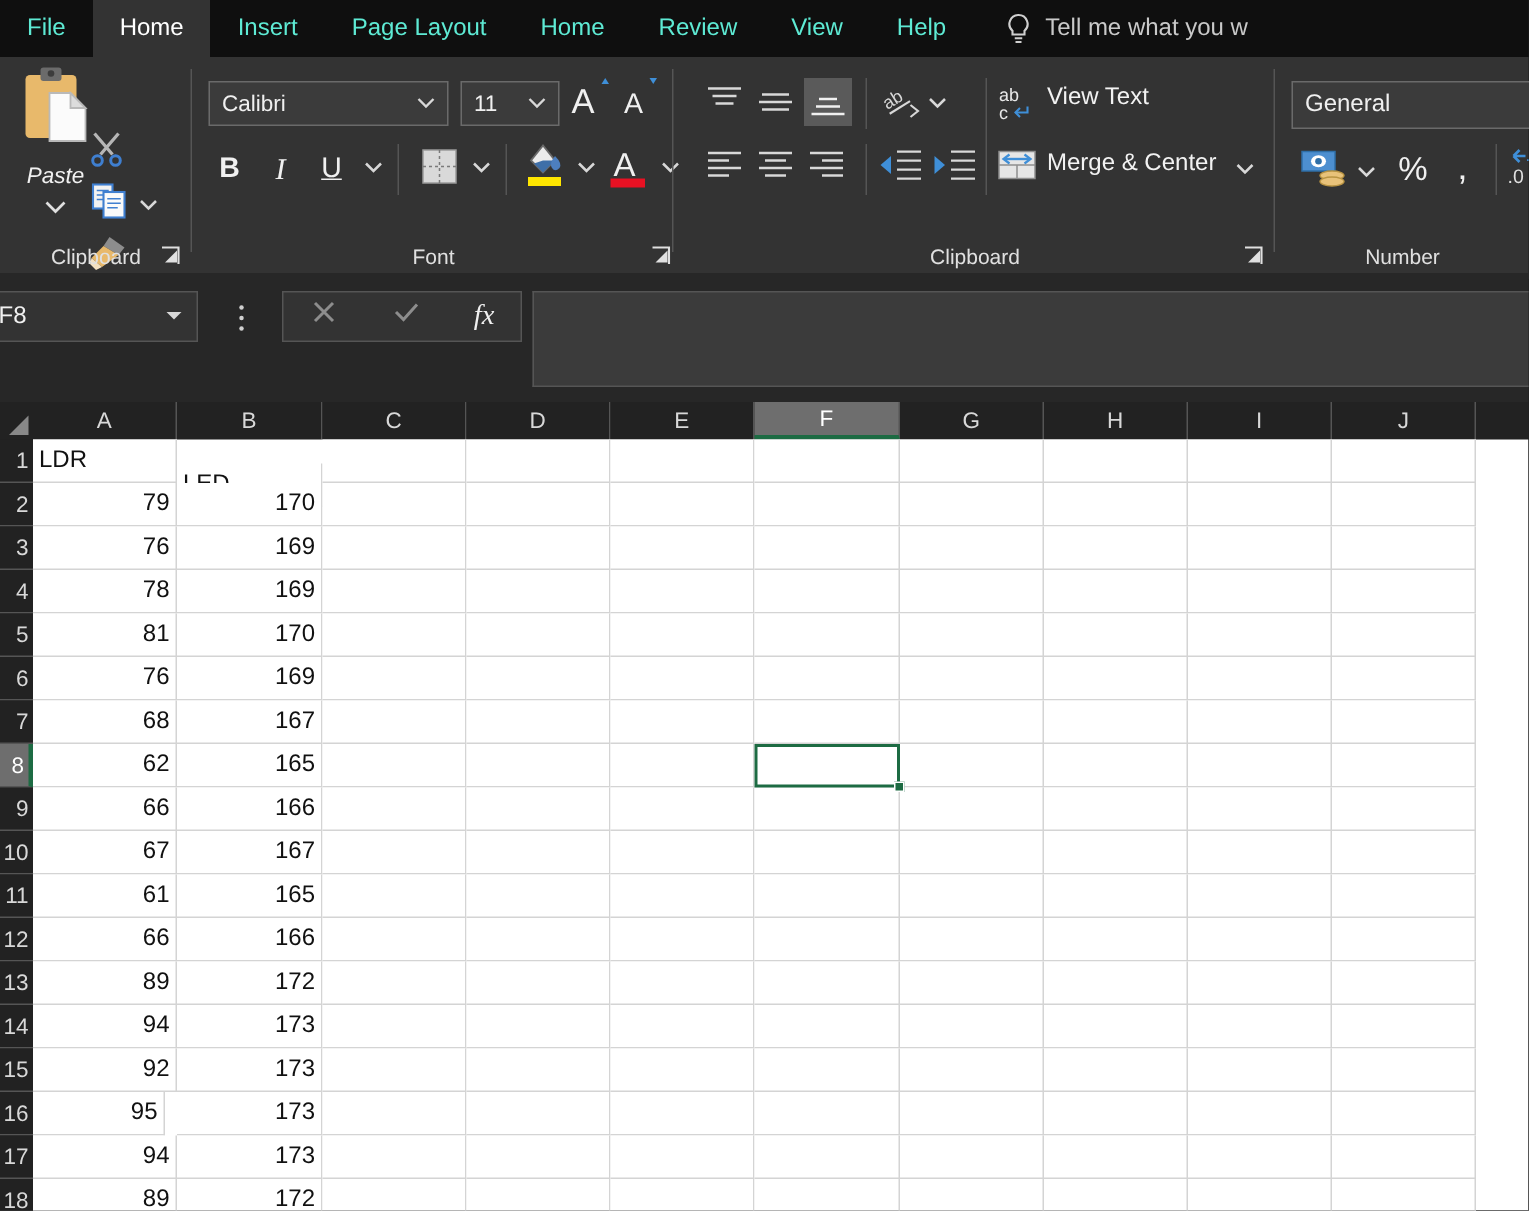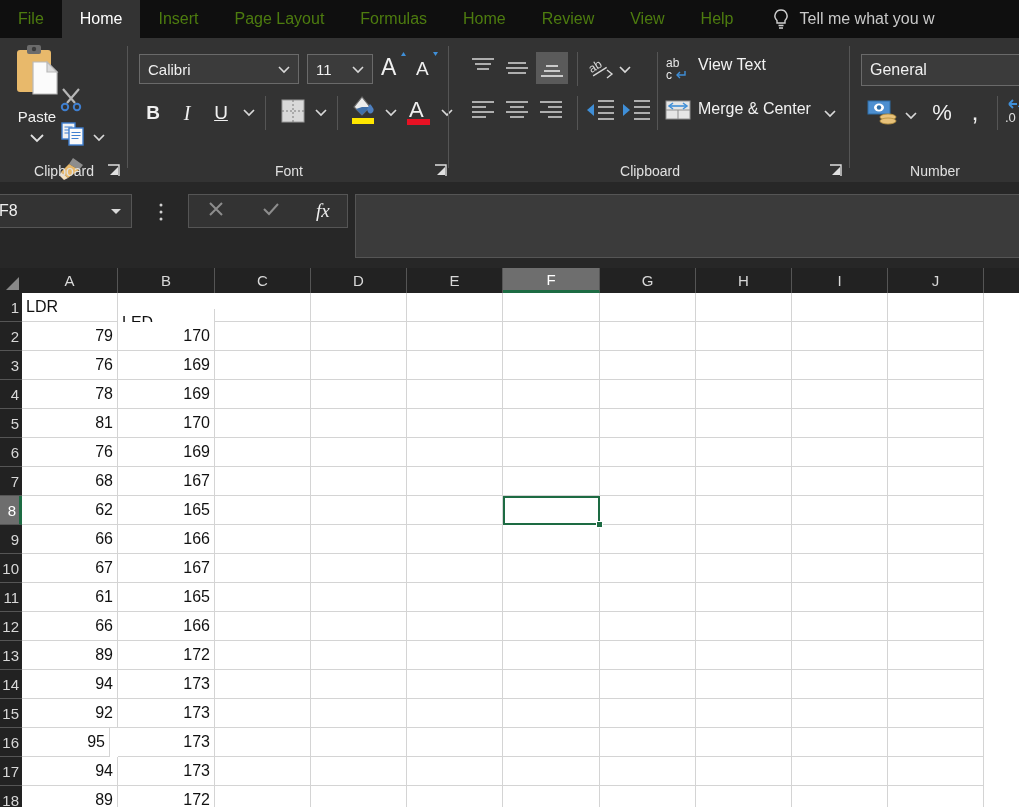--- a/index.html
+++ b/index.html
@@ -13,21 +13,21 @@
   }
 
   
   #tabstrip {
     position: absolute; left: 0; top: 0; width: 1019px; height: 38px;
     background: #0f0f0f;
     display: flex; align-items: stretch;
   }
   .tab {
     display: flex; align-items: center; justify-content: center;
-    padding: 0 18px; font-size: 16px; color: #4d7c0f;
+    padding: 0 18px; font-size: 16px; color: #5eead4;
     white-space: nowrap; cursor: default;
   }
   .tab.active { background: #333333; color: #ffffff; }
   .tellme-wrap {
     display: flex; align-items: center; gap: 10px;
     padding-left: 22px; color: #c9c9c9; font-size: 16px; white-space: nowrap;
   }
   .bulb { width: 16px; height: 20px; display: block; }
 
   
@@ -50,21 +50,21 @@
   .dialog-launcher {
     position: absolute; bottom: 8px; width: 16px; height: 16px; cursor: default;
   }
 
   
   #g-clip { left: 0; width: 128px; }
   #paste-btn {
     position: absolute; left: 4px; top: 6px; width: 66px; height: 112px;
     display: flex; flex-direction: column; align-items: center; cursor: default;
   }
-  #paste-label { font-size: 15px; color: #f0f0f0; margin-top: 2px; }
+  #paste-label { font-size: 15px; color: #f0f0f0; margin-top: 2px; font-style: italic; }
   .chev { display: block; }
   .mini-btn { position: absolute; cursor: default; }
 
   
   #g-font { left: 129px; width: 320px; }
   .combo {
     position: absolute; background: #3b3b3b; border: 1px solid #6a6a6a;
     display: flex; align-items: center; color: #f0f0f0;
   }
   .combo .ctext { font-size: 15px; padding-left: 8px; flex: 1; }
@@ -152,21 +152,20 @@
   }
 </style>
 </head>
 <body>
 
 <div id="tabstrip">
     <div class="tab">File</div>
     <div class="tab active">Home</div>
     <div class="tab">Insert</div>
     <div class="tab">Page Layout</div>
-    <div class="tab">Formulas</div>
     <div class="tab">Home</div>
     <div class="tab">Review</div>
     <div class="tab">View</div>
     <div class="tab">Help</div>
     <div class="tellme-wrap">
       <span class="bulb"><svg width="16" height="21" viewBox="0 0 16 21">
           <path d="M8 1 a6 6 0 0 0 -4 10.5 v2.5 h8 v-2.5 A6 6 0 0 0 8 1 z" fill="none" stroke="#cfcfcf" stroke-width="1.4"></path>
           <path d="M5.5 16.5 h5 M6 19 h4" stroke="#cfcfcf" stroke-width="1.4"></path>
         </svg></span>
       <span>Tell me what you w</span>

